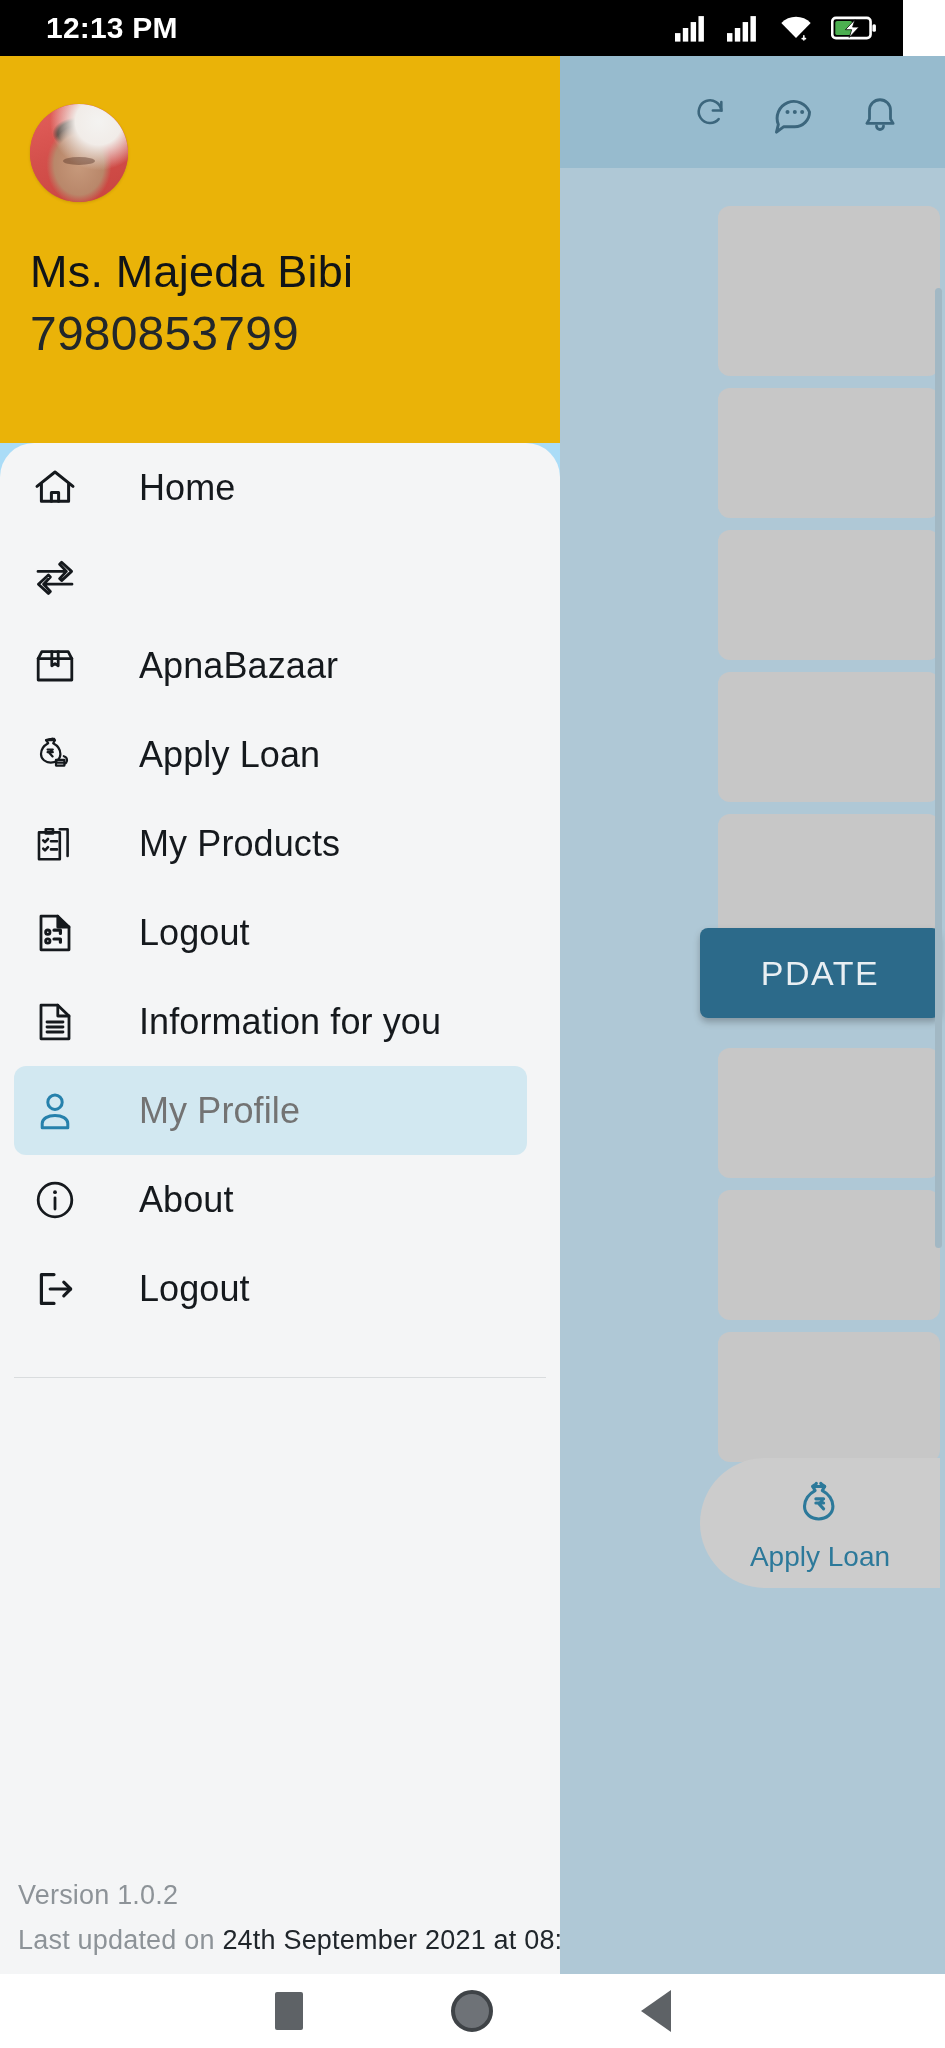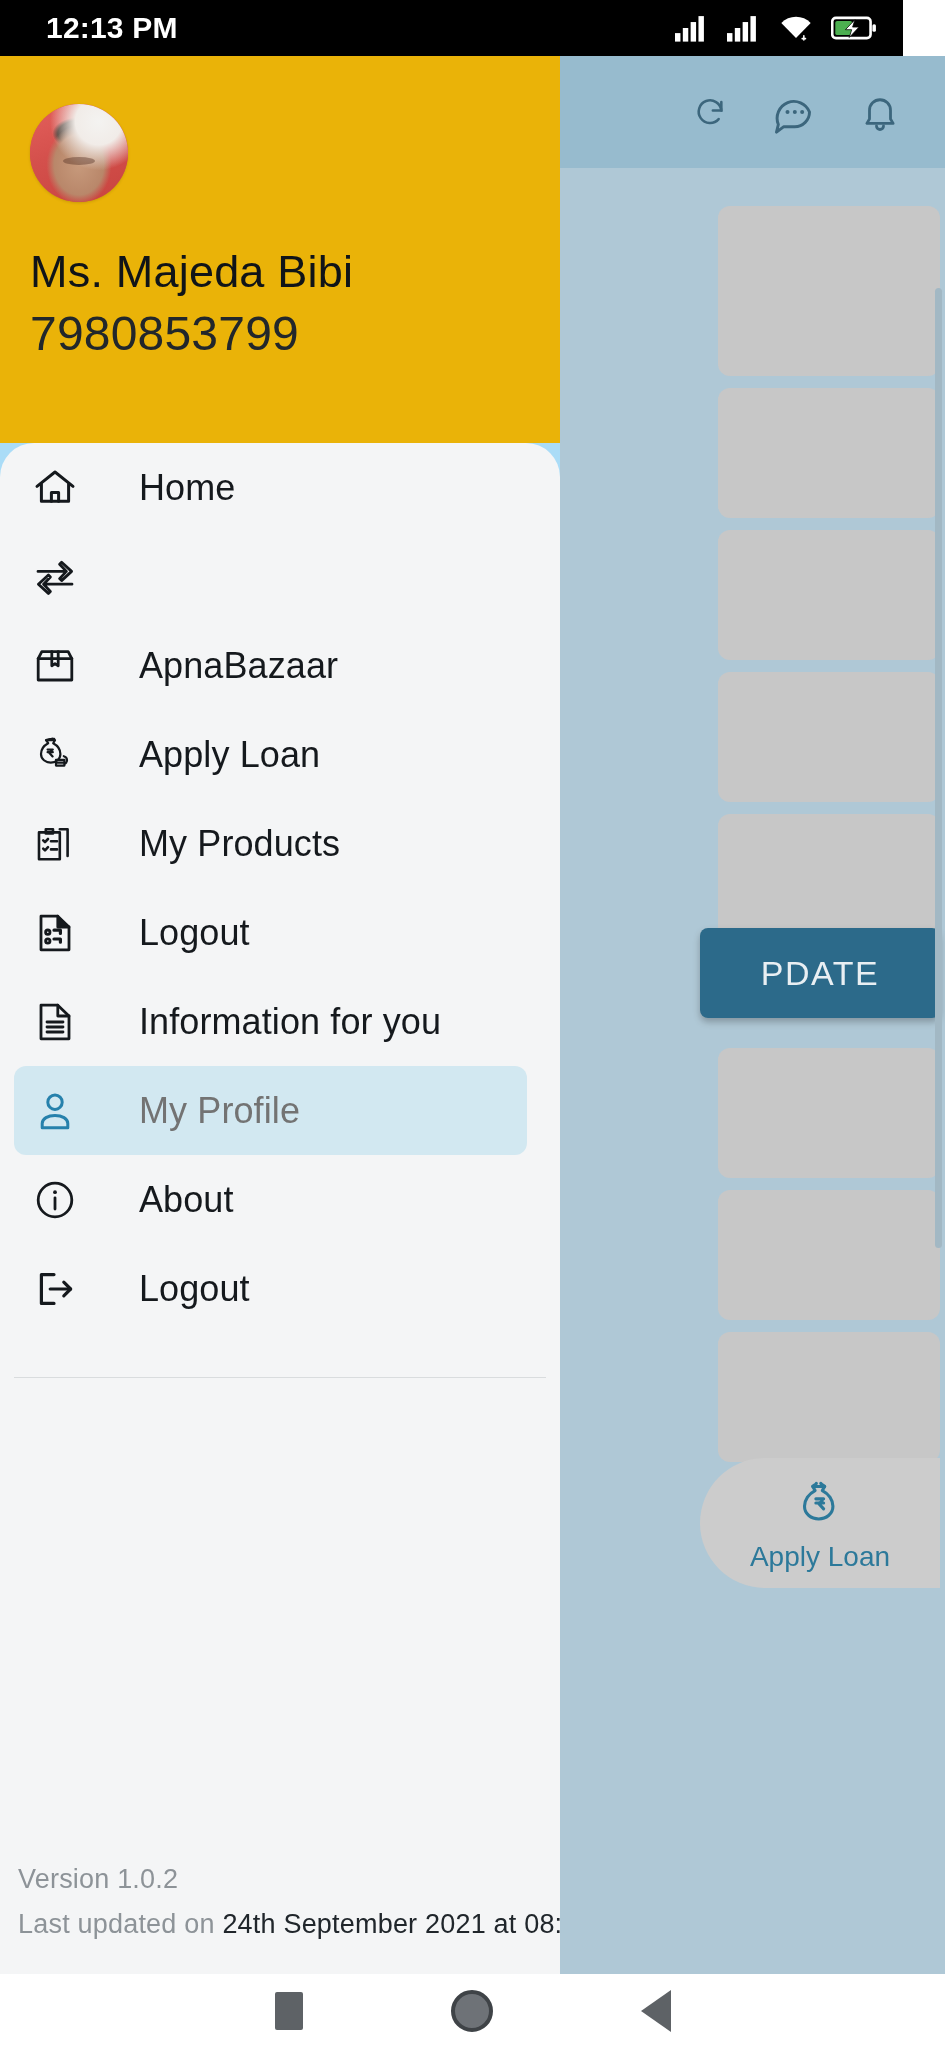--- a/index.html
+++ b/index.html
@@ -194,21 +194,21 @@
   }
   .menu-item.active .mi-label { color: #737373; }
 
   .divider {
     height: 1px;
     background: #d9dcde;
     margin: 44px 14px 0 14px;
   }
   .footer {
     position: absolute;
-    left: 18px; bottom: 34px;
+    left: 18px; bottom: 18px;
     width: 530px;
   }
   .footer-version {
     font-size: 27px;
     color: #8d9398;
     letter-spacing: .2px;
   }
   .footer-updated {
     margin-top: 14px;
     font-size: 27px;

